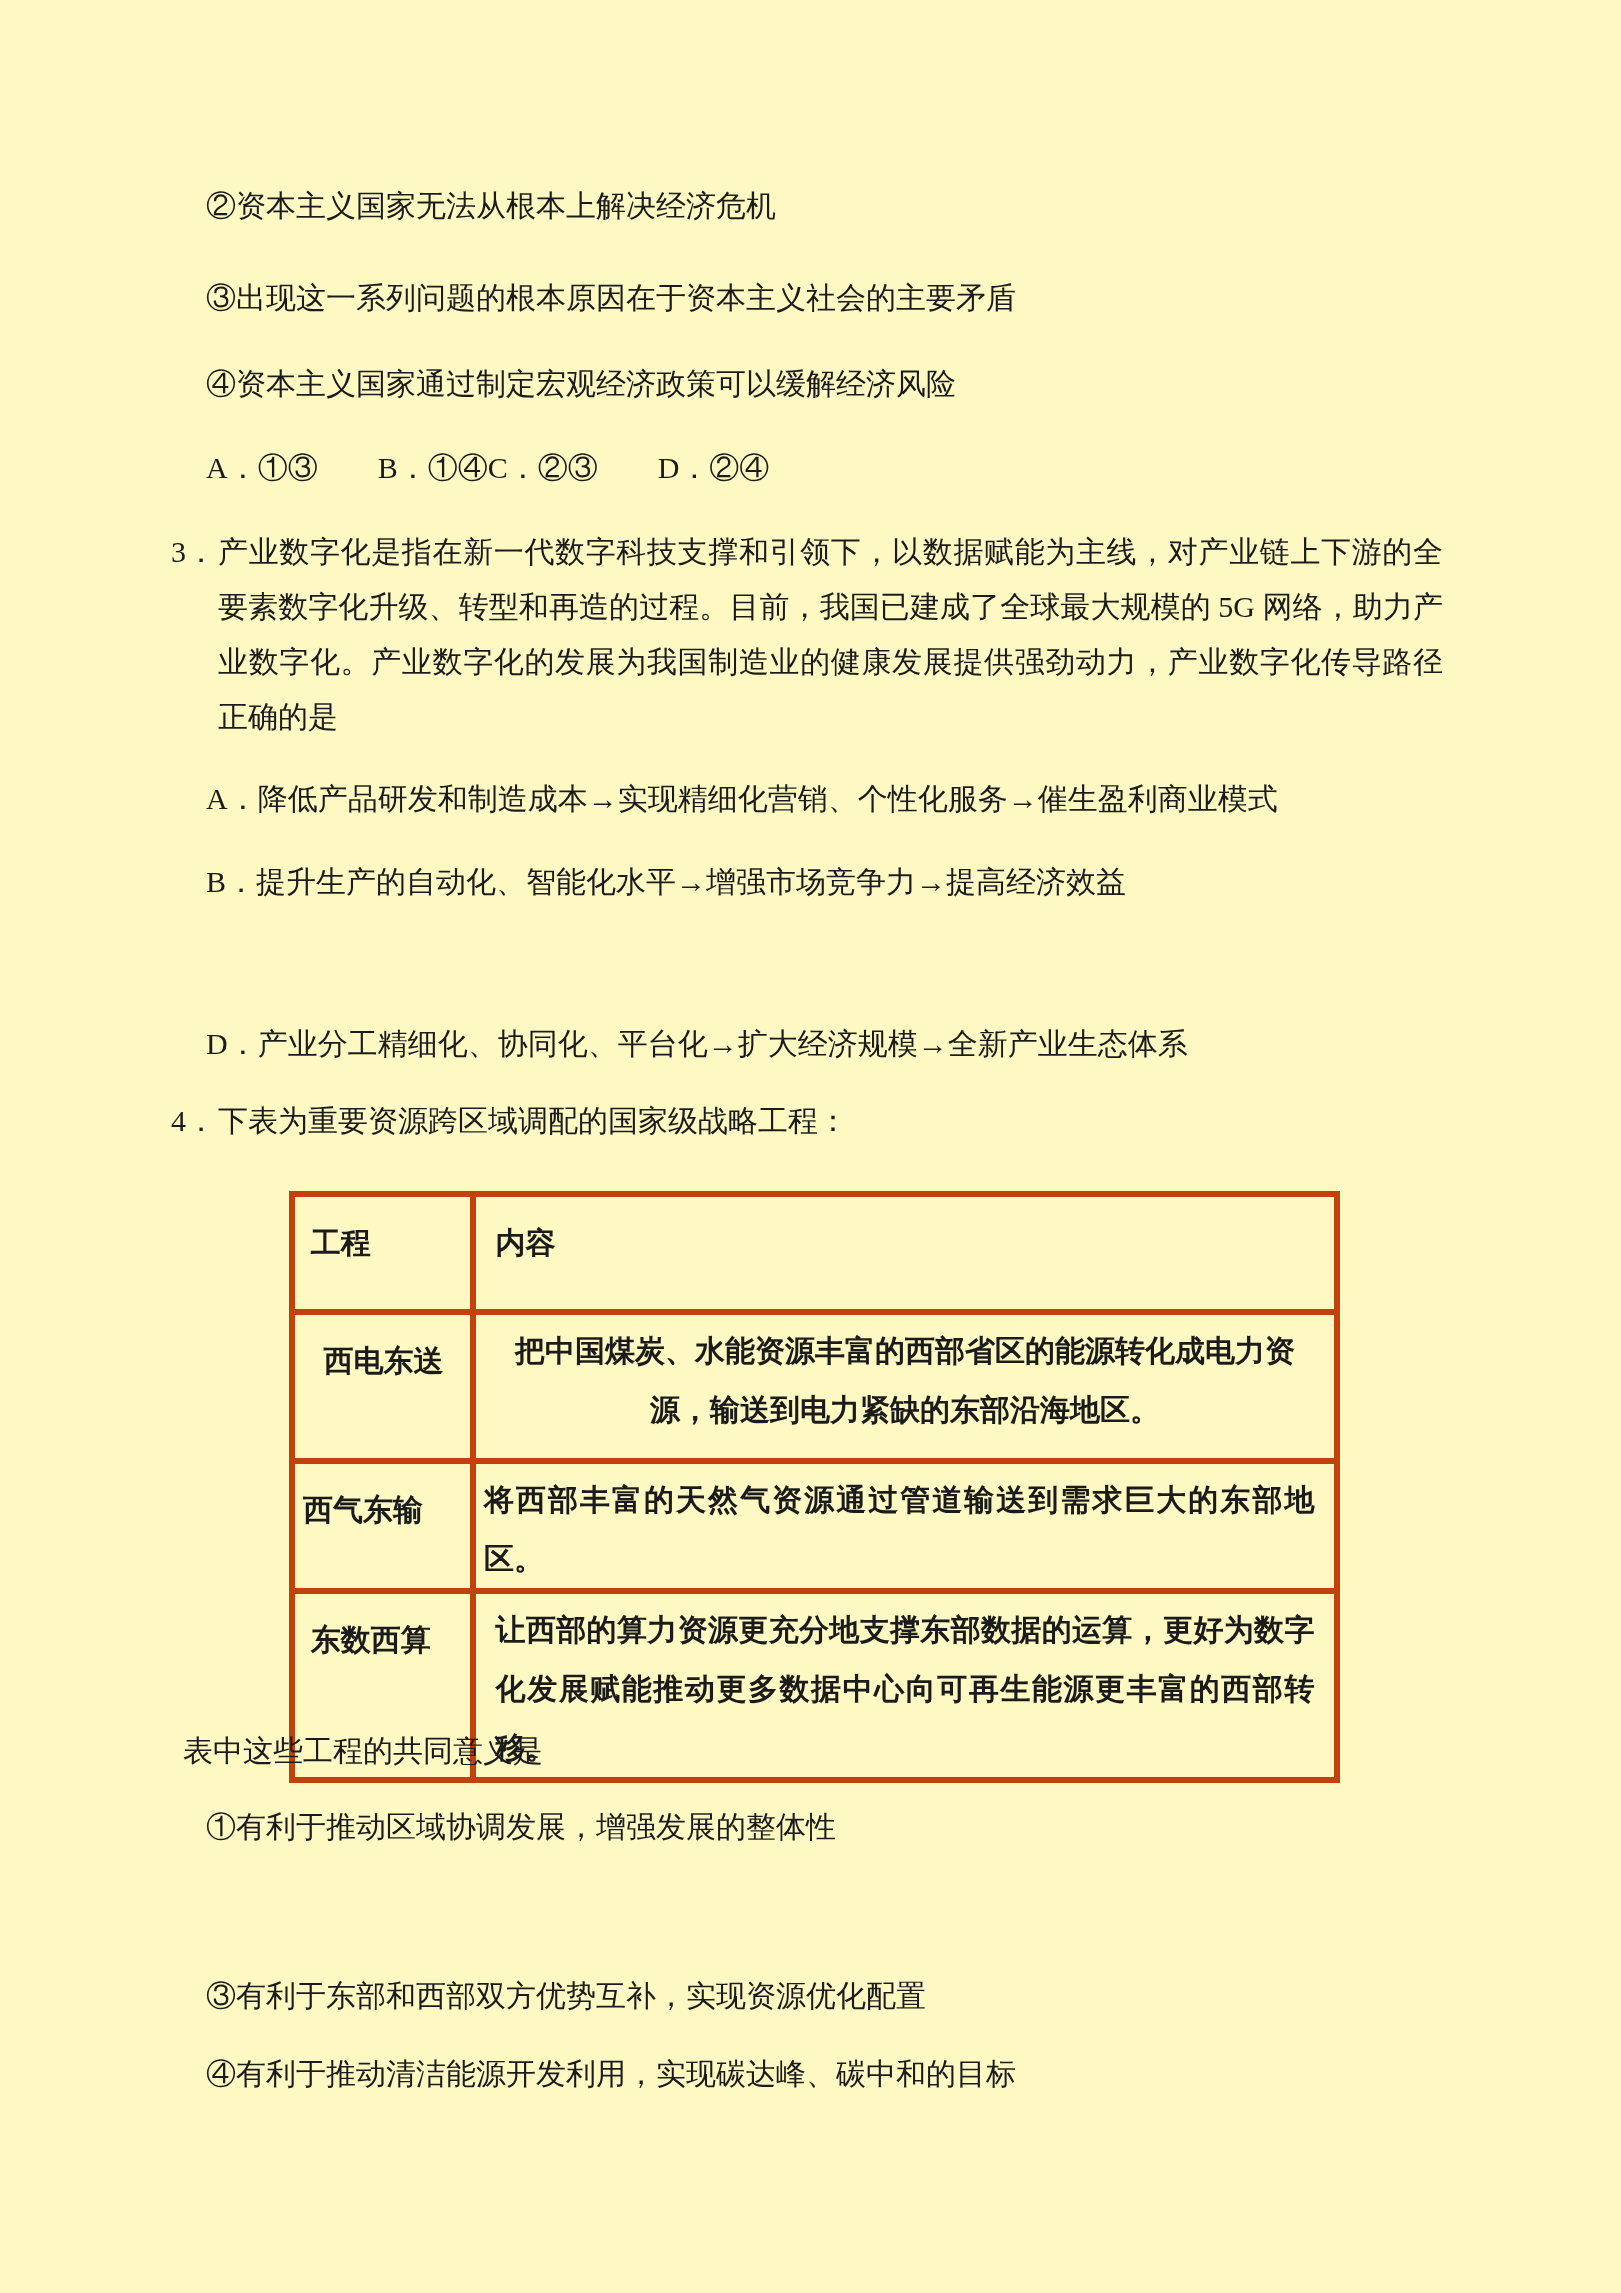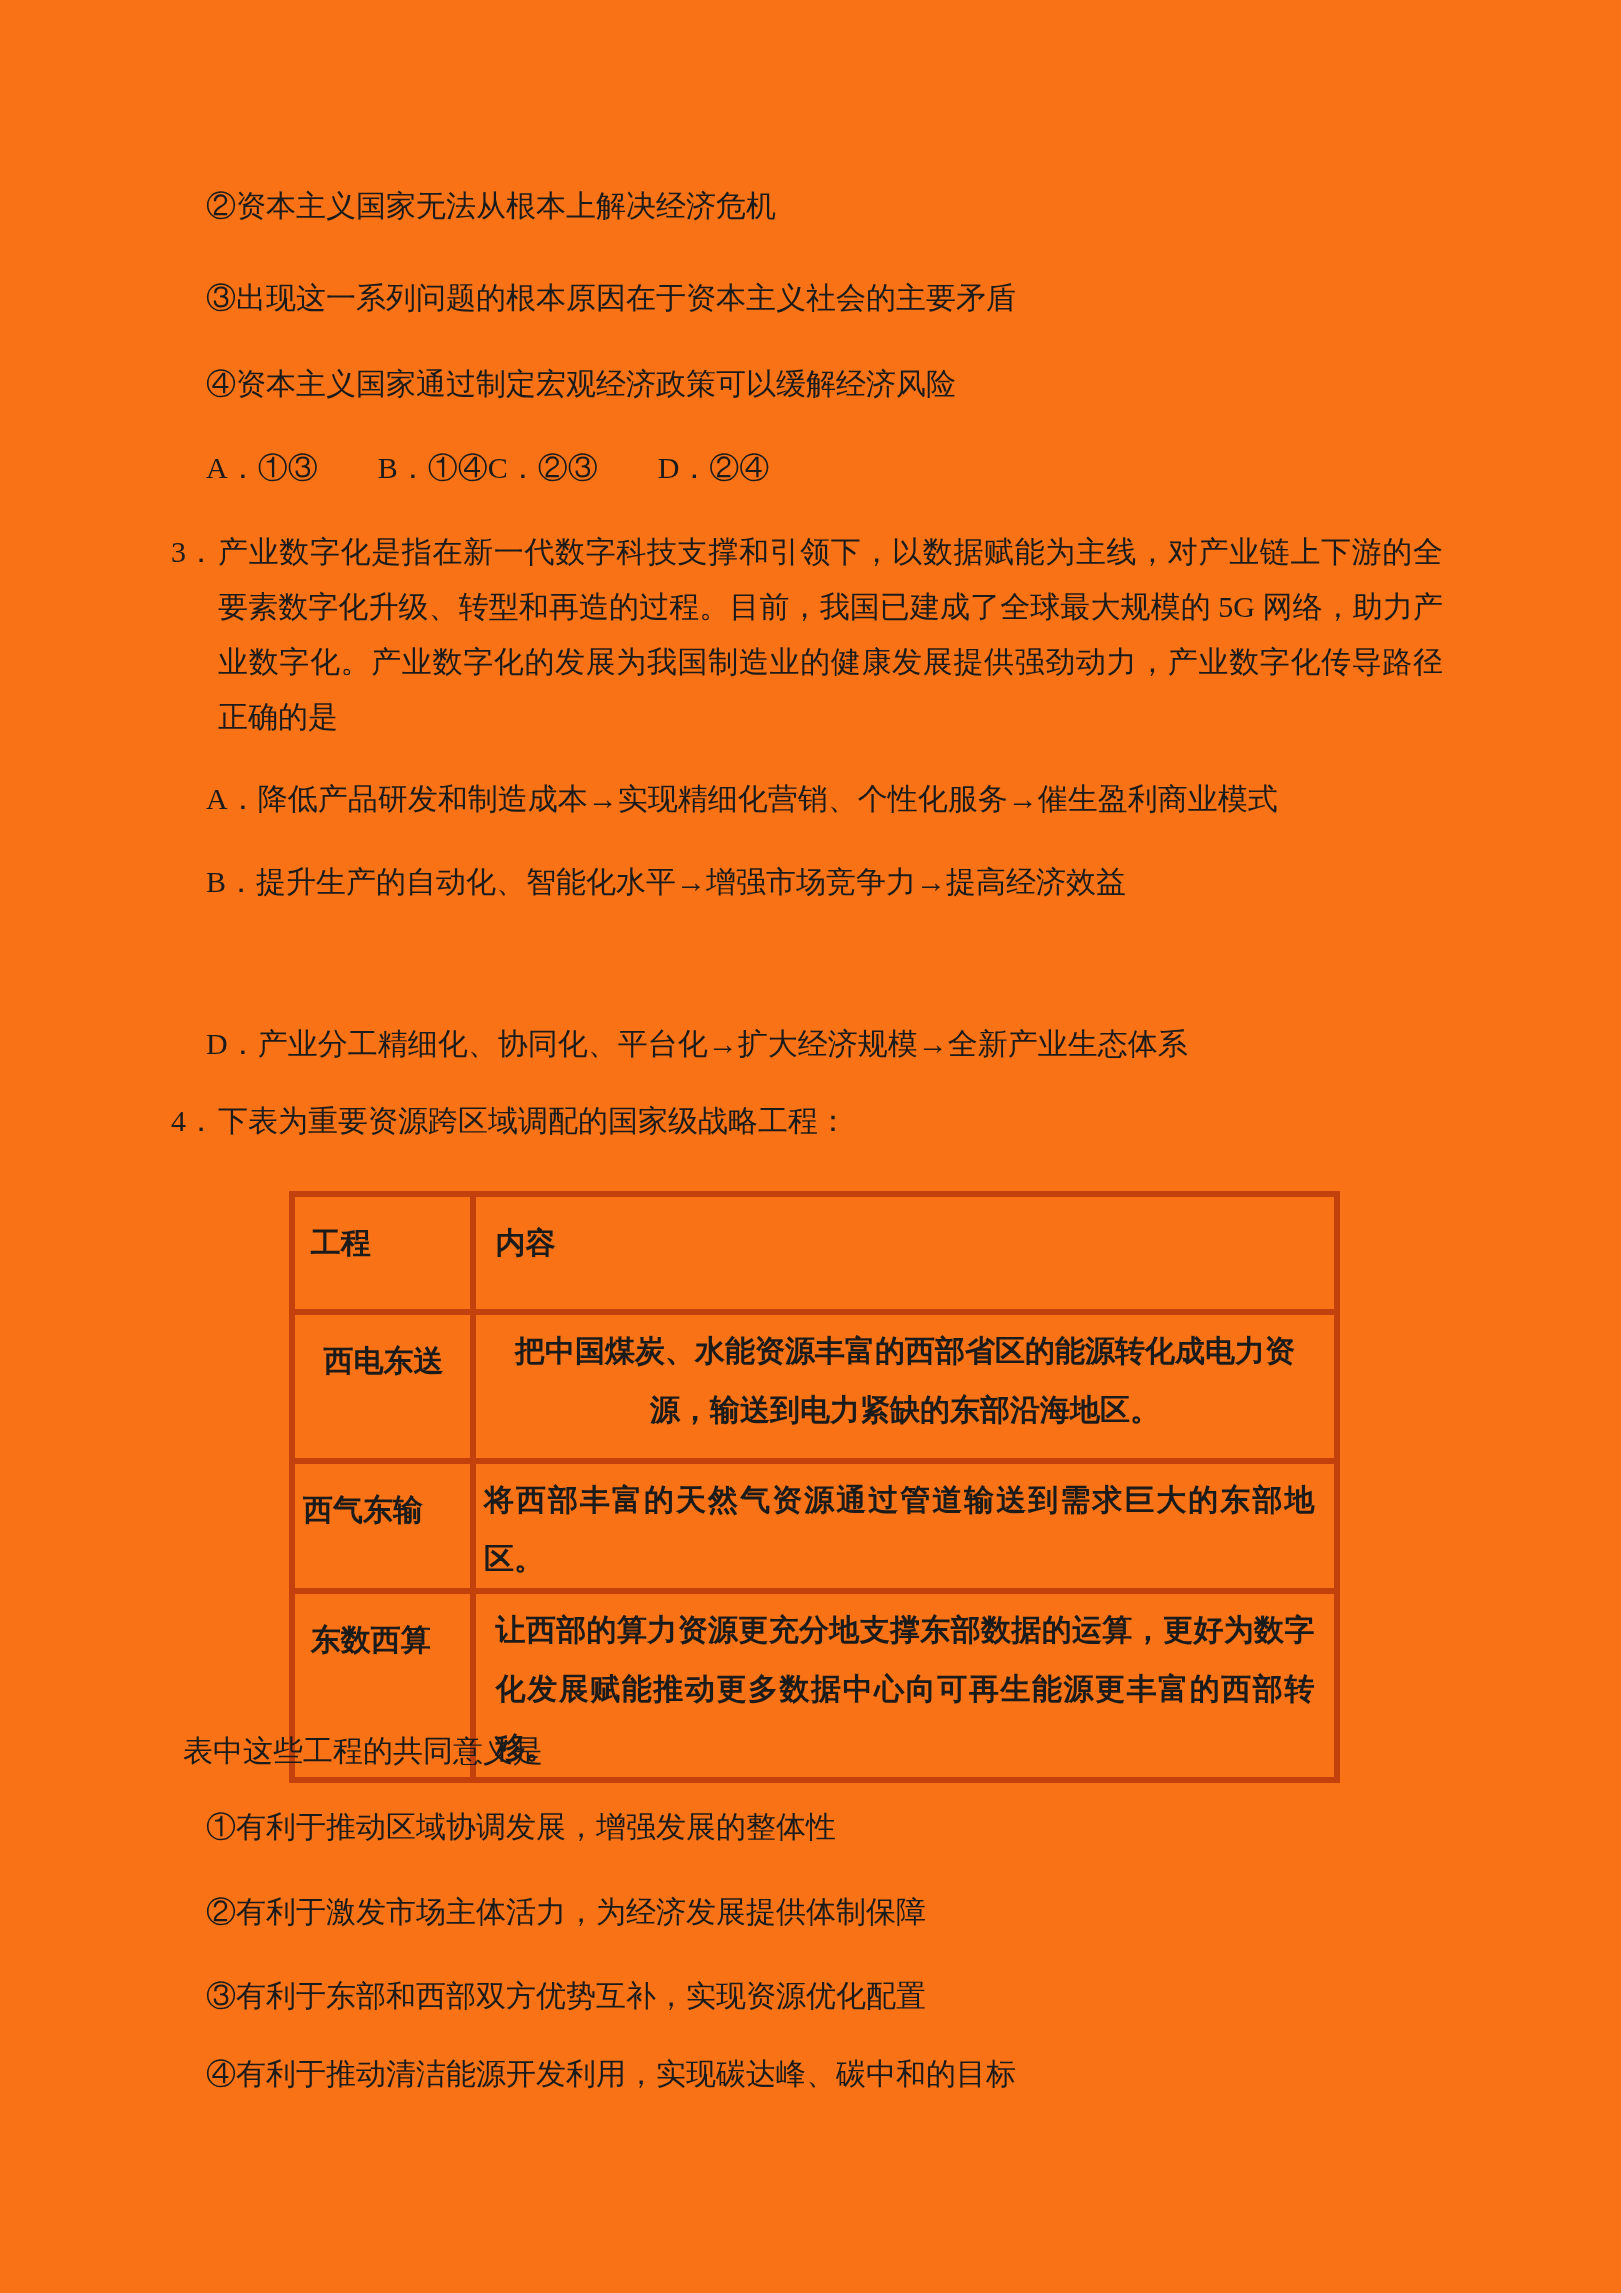--- a/index.html
+++ b/index.html
@@ -4,21 +4,21 @@
 <style>
   html, body {
     margin: 0;
     padding: 0;
     background: #ffffff;
   }
   .page {
     position: relative;
     width: 1621px;
     height: 2294px;
-    background: #f97316;
+    background: #fef9c3;
     color: #1b1b1b;
     font-family: "Liberation Serif", "DejaVu Serif", serif;
     font-size: 30px;
     overflow: hidden;
   }
   .item {
     position: absolute;
     line-height: 39px;
     white-space: nowrap;
   }
@@ -119,20 +119,19 @@
         <td>东数西算</td>
         <td class="cont">让西部的算力资源更充分地支撑东部数据的运算，更好为数字化发展赋能推动更多数据中心向可再生能源更丰富的西部转移。</td>
       </tr>
     </tbody>
   </table>
 
   <div class="item" style="top:1731px; left:183px;">表中这些工程的共同意义是</div>
 
   <div class="item" style="top:1807px; left:206px;"><span class="marker">①</span><span>有利于推动区域协调发展，增强发展的整体性</span></div>
 
-  <div class="item" style="top:1892px; left:206px;"><span class="marker">②</span><span>有利于激发市场主体活力，为经济发展提供体制保障</span></div>
 
   <div class="item" style="top:1976px; left:206px;"><span class="marker">③</span><span>有利于东部和西部双方优势互补，实现资源优化配置</span></div>
 
   <div class="item" style="top:2054px; left:206px;"><span class="marker">④</span><span>有利于推动清洁能源开发利用，实现碳达峰、碳中和的目标</span></div>
 
 </div>
 
 
 </body></html>

